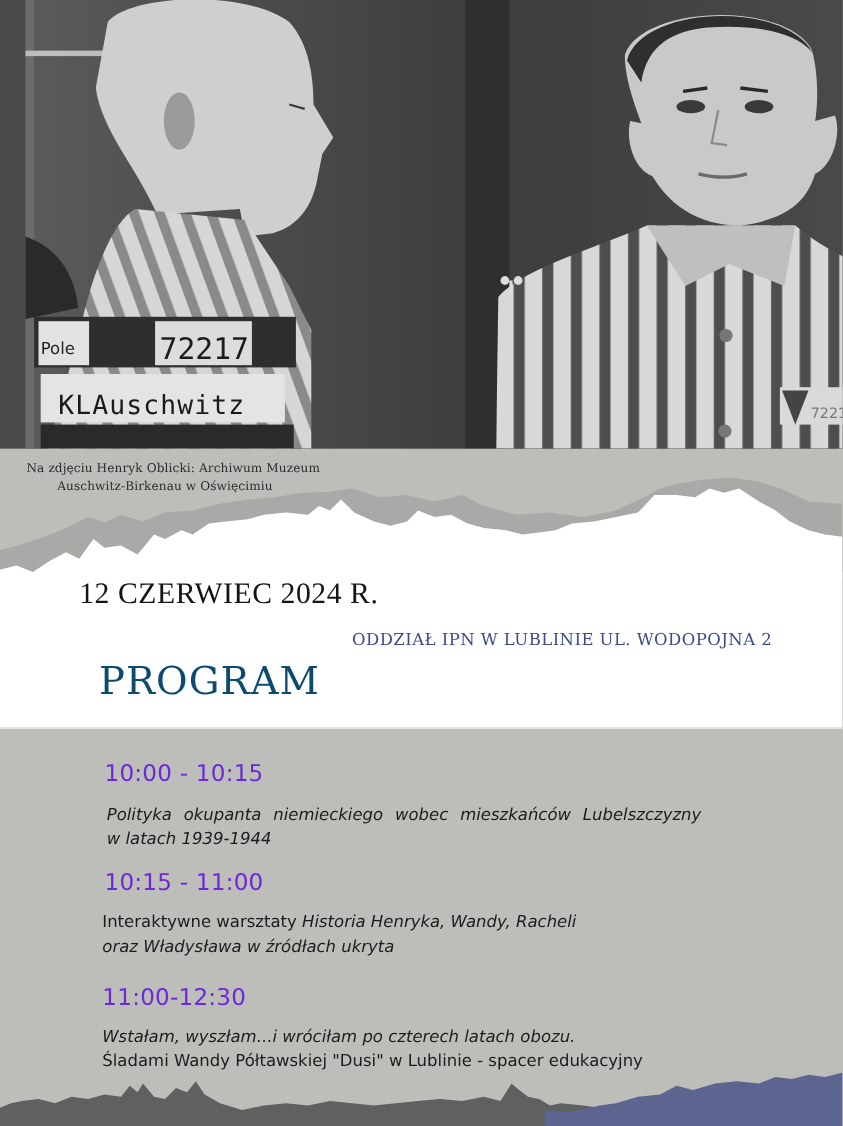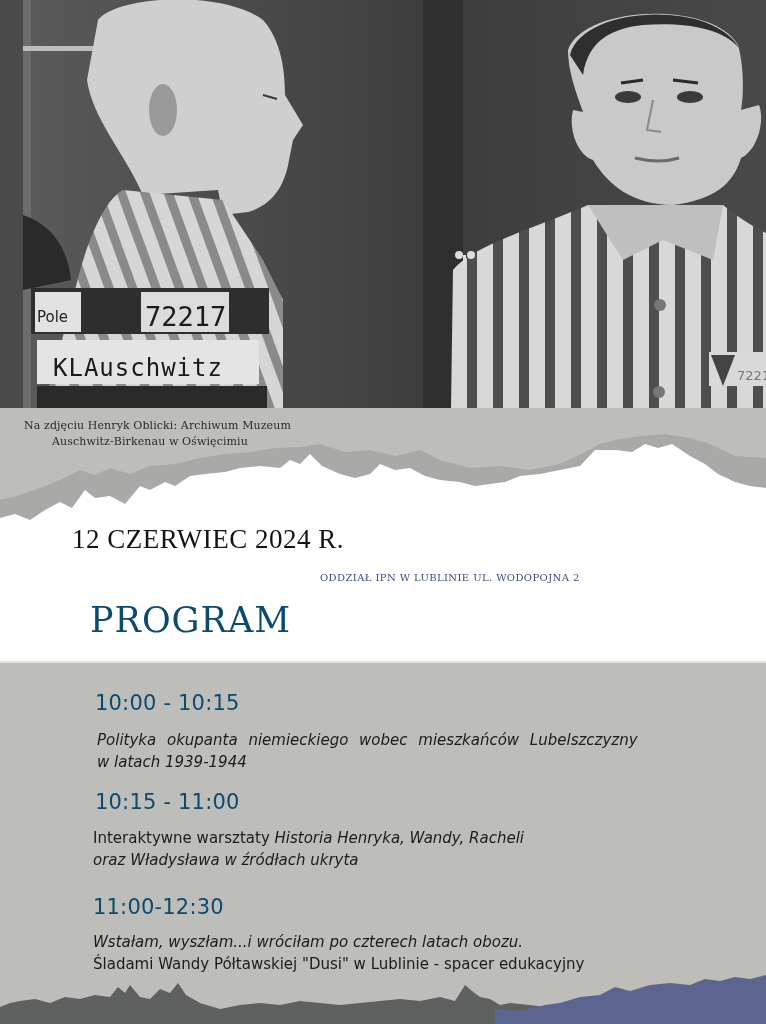--- a/index.html
+++ b/index.html
@@ -6,25 +6,25 @@
   body { width:766px; height:1024px; overflow:hidden; background:#bdbeb9; position:relative; font-family:"DejaVu Serif", serif; }
   .photo { position:absolute; left:0; top:0; width:766px; height:408px; overflow:hidden; background:#4a4a4a;padding-left:23px; }
   .photo svg { display:block; }
   .caption { position:absolute; left:0; top:408px; width:766px; height:120px; background:#bdbeb9; }
   .caption-line { position:absolute; font-family:"DejaVu Serif", serif; font-size:11px; color:#2b2b2b; white-space:nowrap; letter-spacing:0.1px;text-align:right; }
   .cap1 { left:24px; top:11px; }
   .cap2 { left:52px; top:27px; }
   .ridge { position:absolute; left:0; top:430px; }
   .white-band { position:absolute; left:0; top:520px; width:766px; height:142px; background:#ffffff; }
   .date { position:absolute; left:72px; top:524px; font-family:Liberation Serif, serif; font-size:27px; color:#141414; letter-spacing:0.5px; white-space:nowrap; }
-  .venue { position:absolute; left:320px; top:572px; font-family:"DejaVu Serif", serif; font-size:10px; color:#3d4a86; letter-spacing:0.4px; white-space:nowrap; }
+  .venue { position:absolute; left:320px; top:572px; font-family:"DejaVu Serif", serif; font-size:15px; color:#3d4a86; letter-spacing:0.4px; white-space:nowrap; }
   .program-title { position:absolute; left:90px; top:600px; font-family:"DejaVu Serif", serif; font-size:35px; color:#0c4a6e; letter-spacing:1px; white-space:nowrap; }
   .divider { position:absolute; left:0; top:661px; width:766px; height:2px; background:#e3e3e0; }
   .schedule { position:absolute; left:0; top:663px; width:766px; height:361px; background:#bdbeb9; }
-  .time { position:absolute; font-family:"DejaVu Sans", sans-serif; font-size:21px; color:#0c4a6e; white-space:nowrap; letter-spacing:0.2px; }
+  .time { position:absolute; font-family:"DejaVu Sans", sans-serif; font-size:21px; color:#6d28d9; white-space:nowrap; letter-spacing:0.2px; }
   .desc { position:absolute; font-family:"DejaVu Sans", sans-serif; font-size:15px; color:#1c1c1c; white-space:nowrap; line-height:22px; }
   .it { font-style:italic; }
   .justify { word-spacing:6px;text-align:center; }
   .footer-ridge { position:absolute; left:0; top:975px; }
 </style>
 </head>
 <body>
 
 <div class="photo">
   <svg width="766" height="408" viewBox="0 0 766 408">

